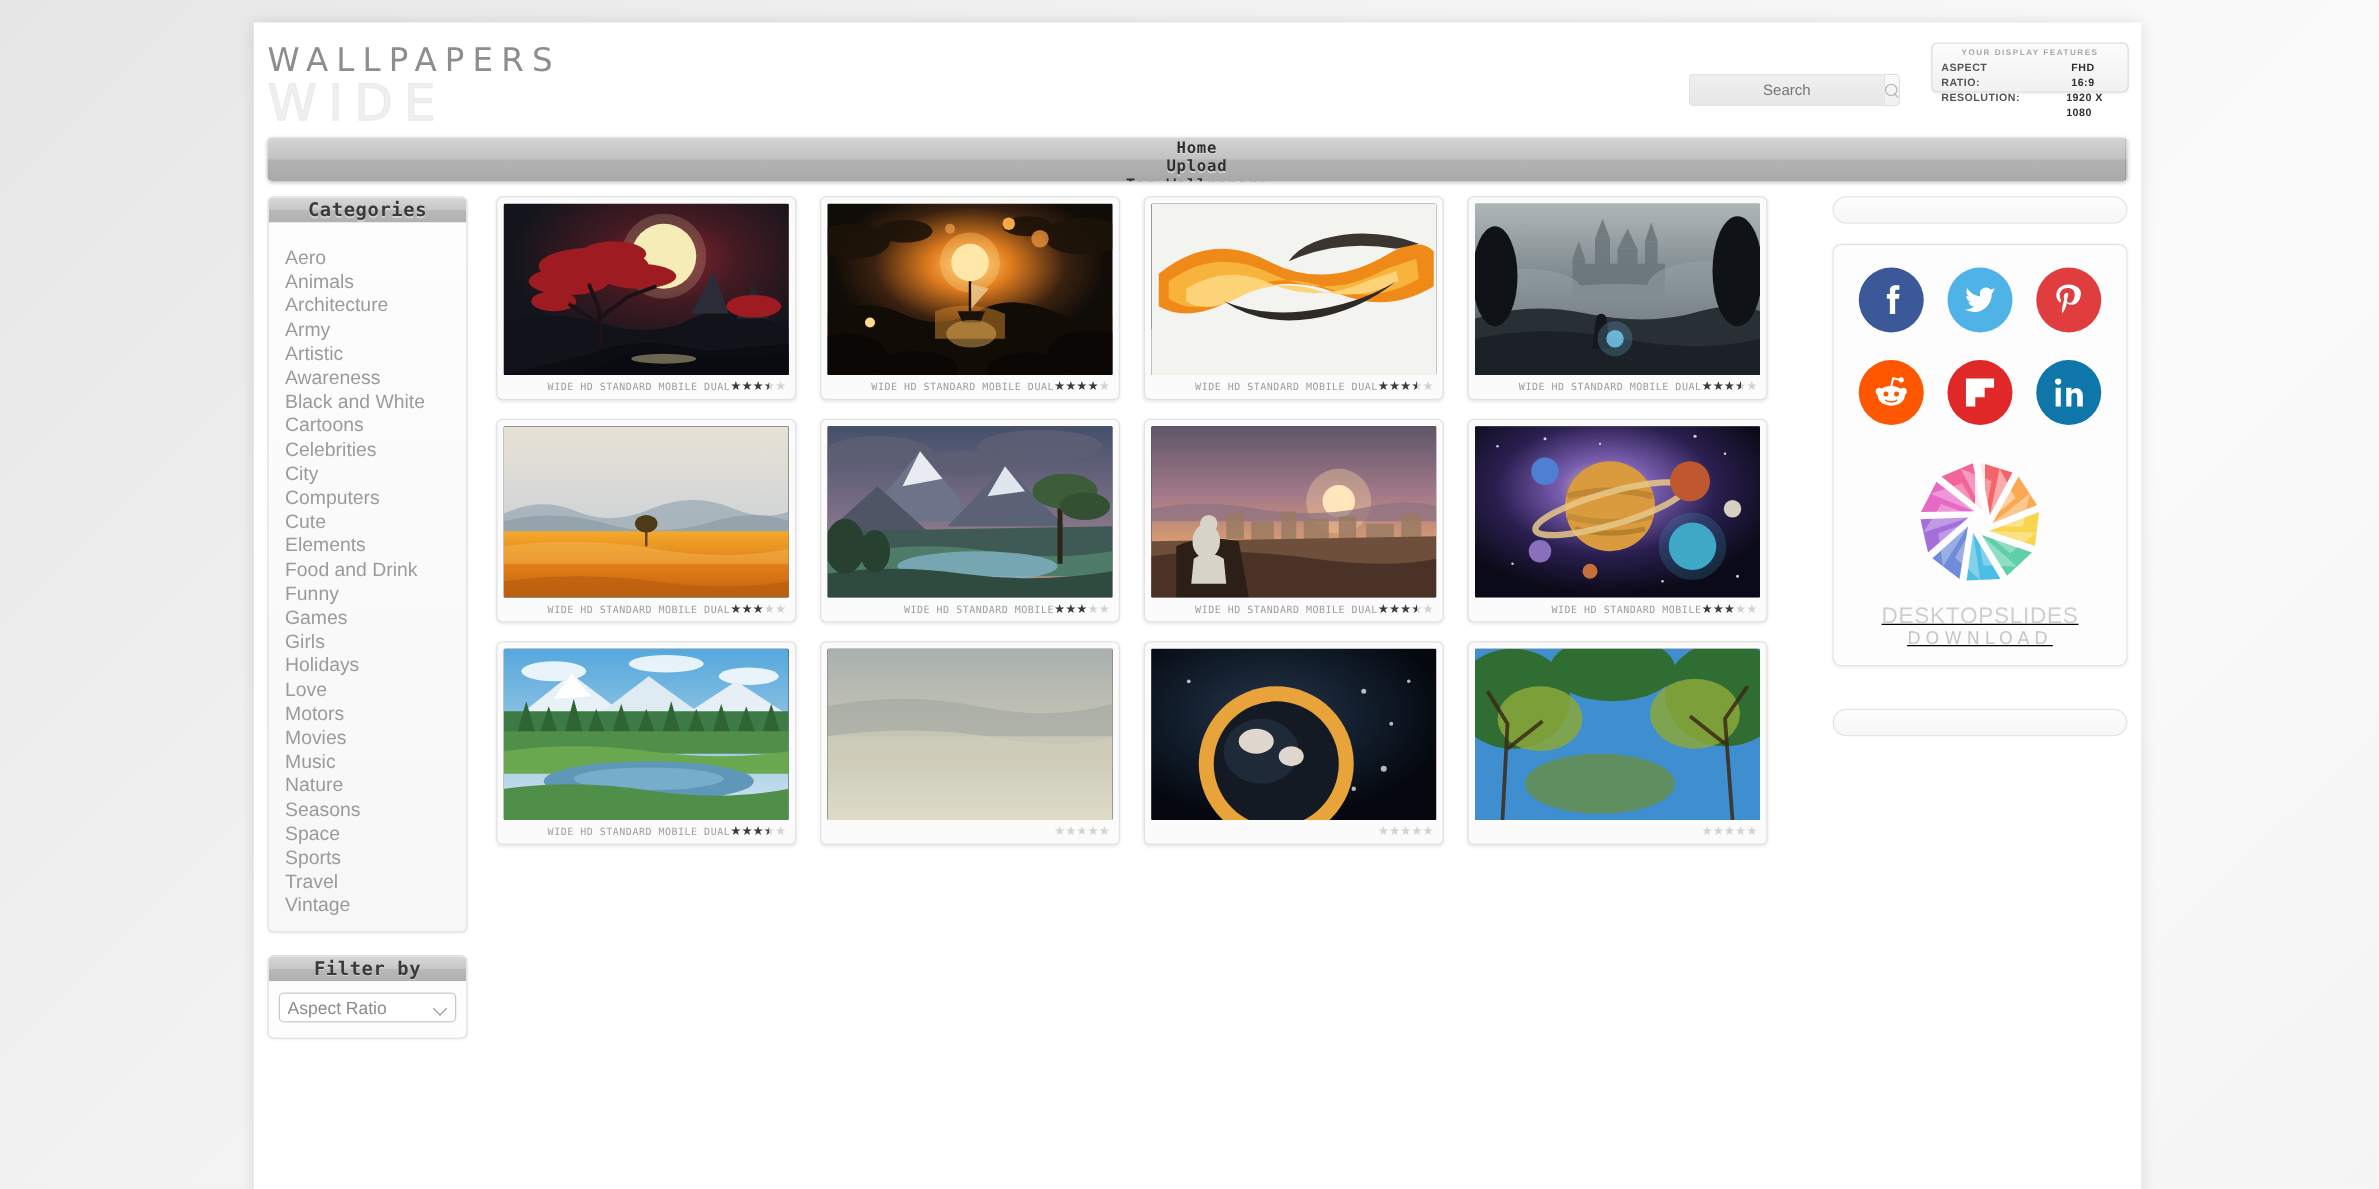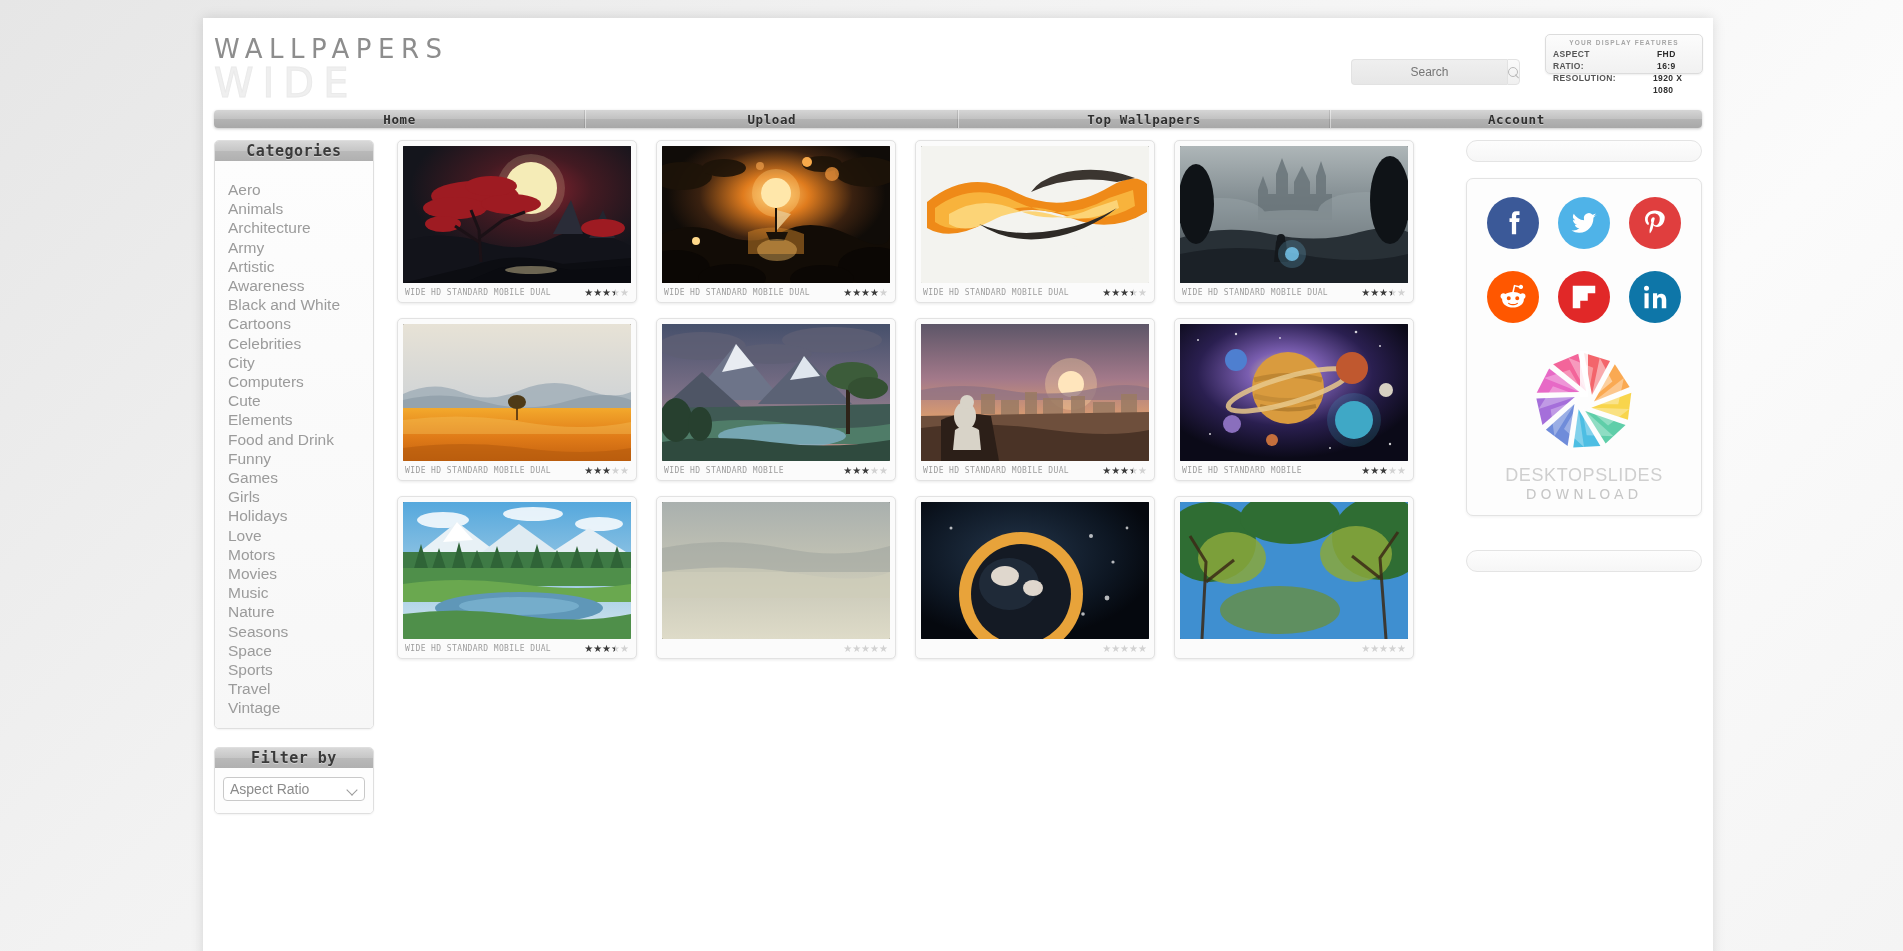--- a/index.html
+++ b/index.html
@@ -72,24 +72,25 @@
   }
   .disp .drow {
     display: flex; justify-content: space-between;
     font-size: 8.5px; font-weight: 700; color: #555; line-height: 12px;
     letter-spacing: .4px;
     gap: 37px;
   }
   .disp .drow .dval { color: #2e2e2e; }
   
   .nav {
-    display: flex; height: 18px; margin: 0 11px;
+    display: flex; height: 35px; margin: 0 11px;
     border-radius: 4px; overflow: hidden;
     background: linear-gradient(180deg,#d5d5d5 0%,#c2c2c2 48%,#b3b3b3 52%,#a8a8a8 100%);
     box-shadow: 0 1px 3px rgba(0,0,0,.22);
+    flex-direction: column;
   }
   .nav .ni {
     flex: 1; display: flex; align-items: center; justify-content: center;
     font-family: "DejaVu Sans Mono", monospace;
     font-size: 12.5px; font-weight: 700; color: #2f2f2f;
     letter-spacing: .6px; cursor: pointer;
     border-right: 1px solid rgba(255,255,255,.45);
     box-shadow: inset -1px 0 0 rgba(0,0,0,.10);
     text-shadow: 0 1px 0 rgba(255,255,255,.45);
   }
@@ -148,21 +149,21 @@
     cursor: pointer;
   }
   .thumb {
     width: 228px; height: 137px;
     border-radius: 1px; overflow: hidden; position: relative;
     background: #222;
   }
   .thumb svg { display: block; width: 100%; height: 100%; }
   .cap {
     height: 19px; display: flex; align-items: center;
-    justify-content: space-between; padding: 0 2px;
+    justify-content: flex-end; padding: 0 2px;
   }
   .cap .tags {
     font-family: "DejaVu Sans Mono", monospace;
     font-size: 8px; color: #9d9d9d; letter-spacing: .4px;
     white-space: nowrap;
   }
   .stars { font-size: 10px; letter-spacing: 0px; line-height: 10px; white-space: nowrap; }
   .stars .on { color: #3a3a3a; }
   .stars .off { color: #d2d2d2; }
   .stars .half {
@@ -176,20 +177,21 @@
   .adbar {
     height: 22px; border: 1px solid #e4e4e4; border-radius: 11px;
     background: linear-gradient(180deg,#fdfdfd,#f6f6f6);
     margin-bottom: 16px;
   }
   .social-panel {
     border: 1px solid #e3e3e3; border-radius: 7px;
     background: #fdfdfd; padding: 18px 10px 12px 10px;
     box-shadow: 0 1px 3px rgba(0,0,0,.06);
     margin-bottom: 34px;
+    text-decoration: underline;
   }
   .social-grid {
     display: grid; grid-template-columns: repeat(3,1fr);
     row-gap: 22px; justify-items: center;
   }
   .sicon {
     width: 52px; height: 52px; border-radius: 50%;
     display: flex; align-items: center; justify-content: center;
     cursor: pointer;
   }

